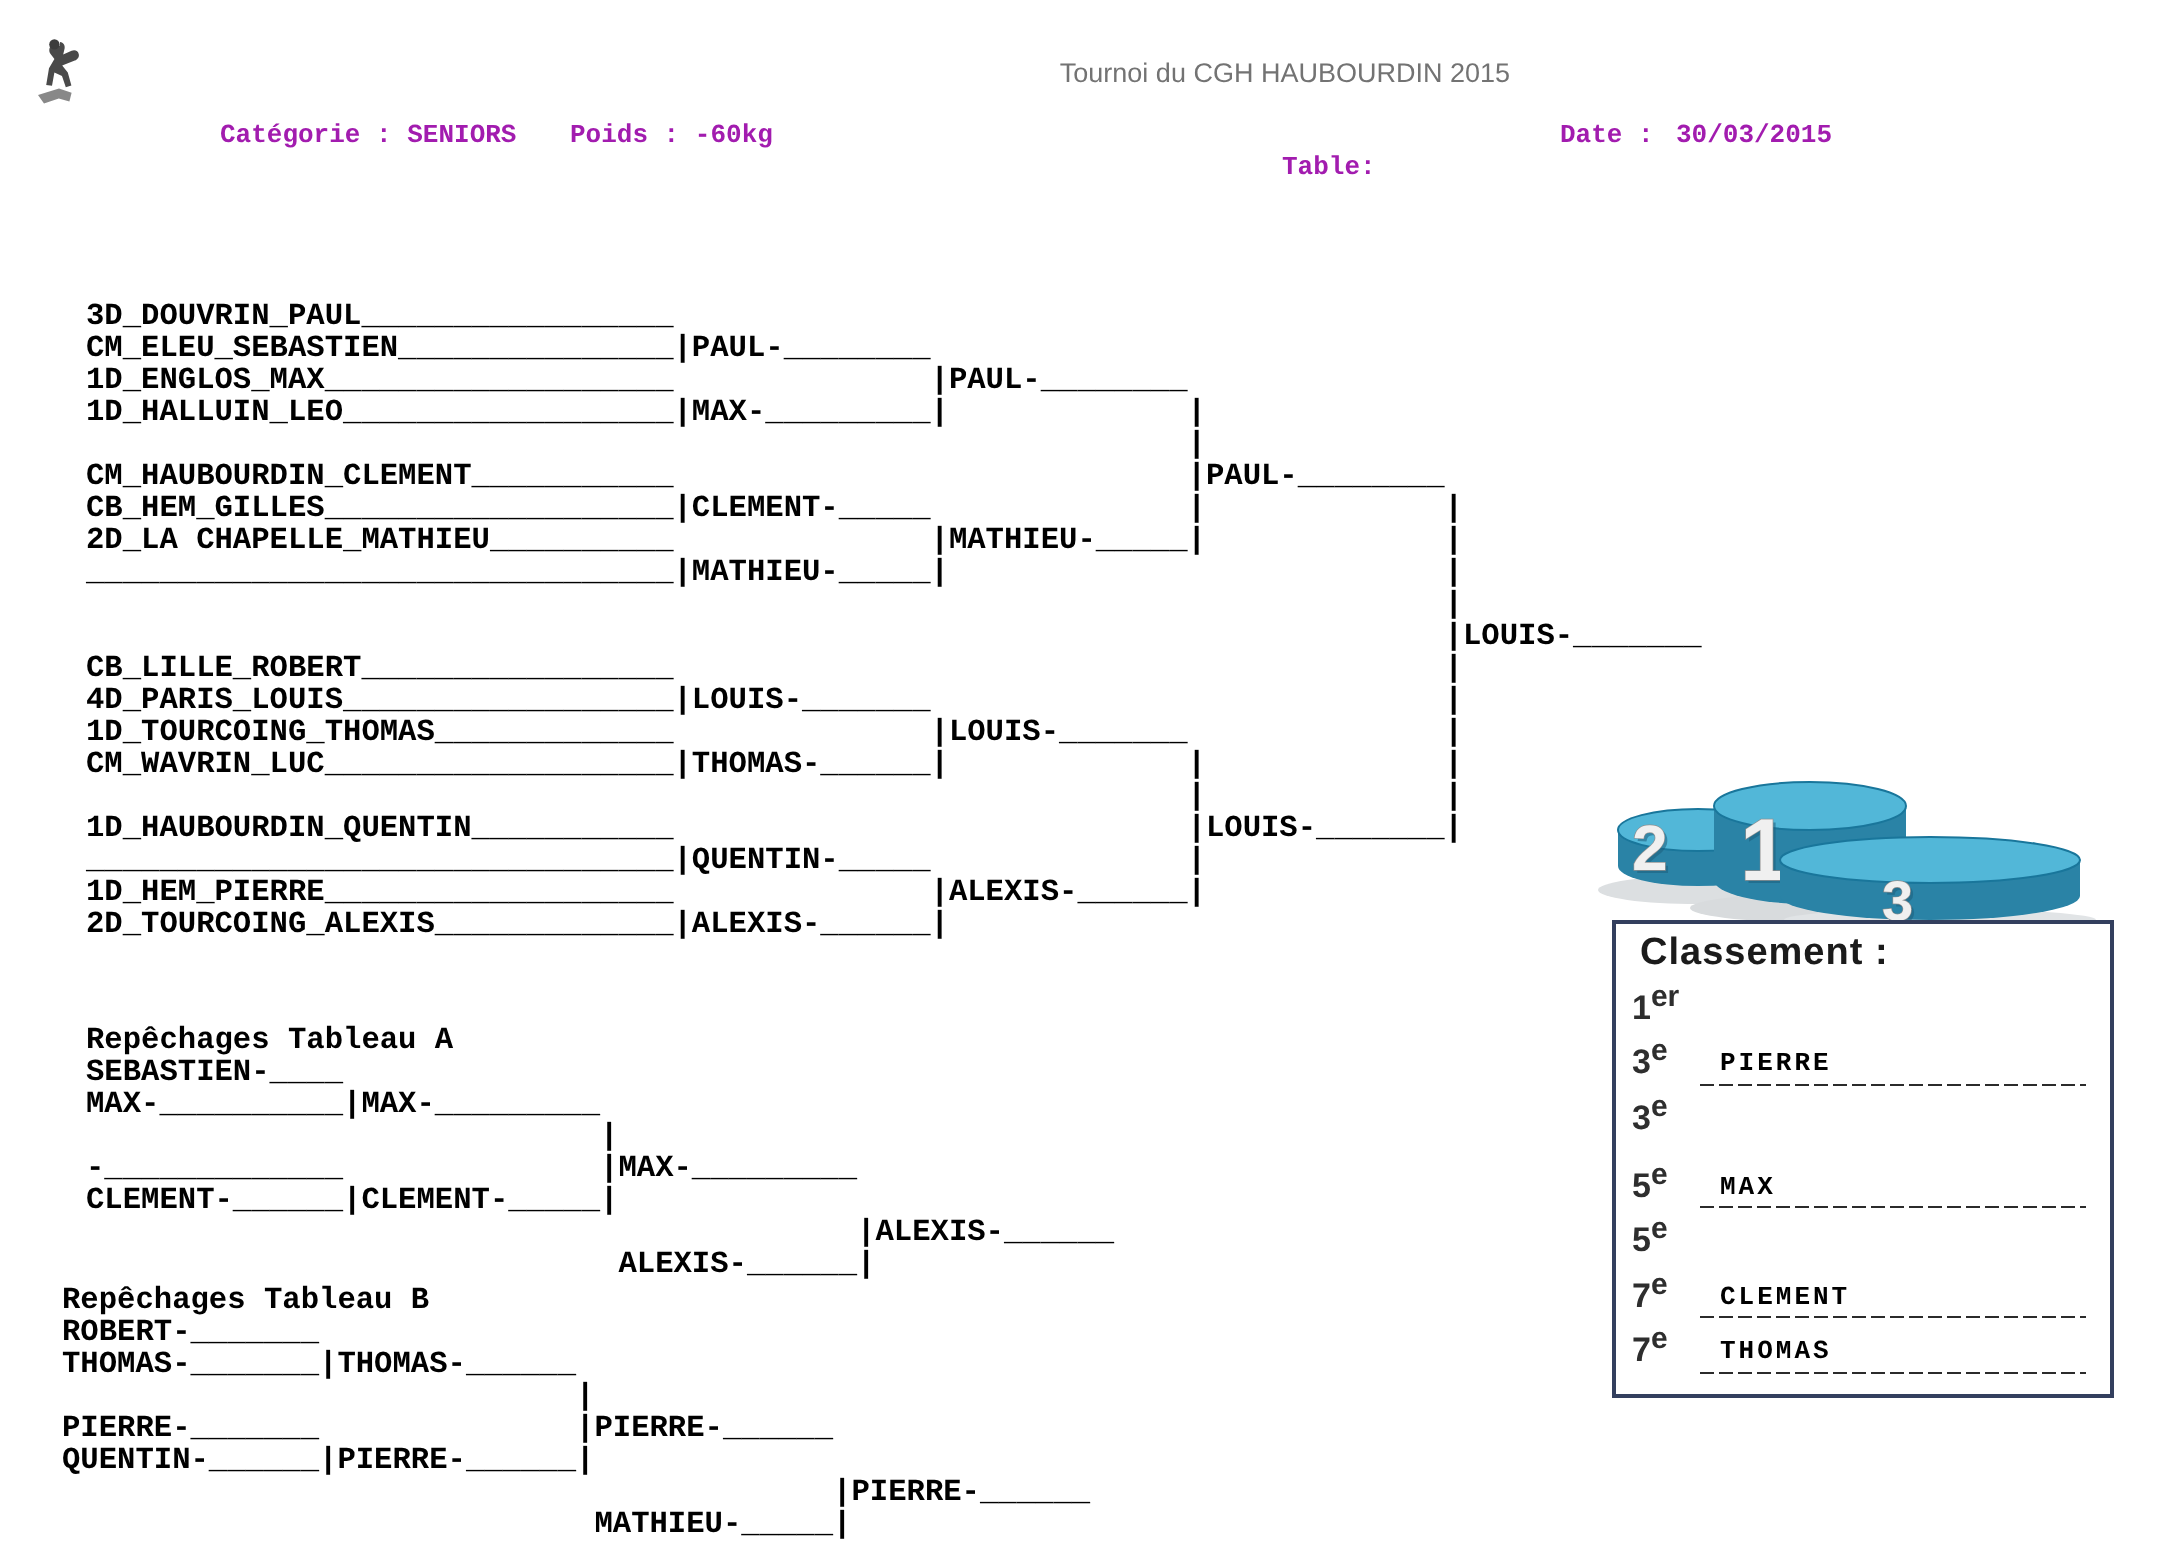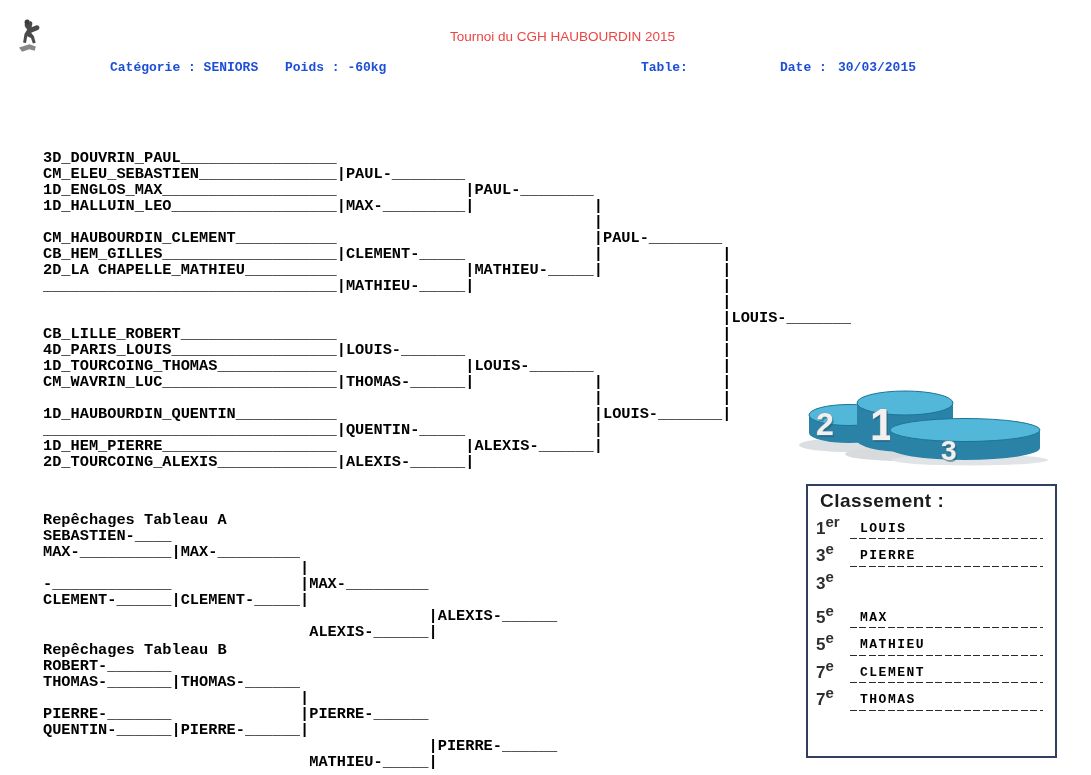--- a/index.html
+++ b/index.html
@@ -2,43 +2,43 @@
 <html><head>
 <meta charset="utf-8">
 <style>
   html,body { margin:0; padding:0; }
   body {
     width:1091px; height:775px; position:relative; background:#ffffff;
     font-family:"Liberation Sans", sans-serif; overflow:hidden; color:#000;
   }
   .logo { position:absolute; left:14px; top:18px; }
   .page-title {
-    position:absolute; top:29px; left:370px; width:385px; text-align:center;
-    font-size:13.5px; color:#ef4444;
+    position:absolute; top:29px; left:370px; width:385px; text-align:right;
+    font-size:13.5px; color:#737373;
   }
   .hdr-field {
     position:absolute; top:60px;
-    font:bold 13px/16px "Liberation Mono","DejaVu Sans Mono",monospace; color:#1d4ed8;
+    font:bold 13px/16px "Liberation Mono","DejaVu Sans Mono",monospace; color:#a21caf;
   }
   #hdr-cat   { left:110px; }
   #hdr-poids { left:285px; }
-  #hdr-table { left:641px; }
+  #hdr-table { left:641px;margin-top:16px; }
   #hdr-date  { left:780px; }
   #hdr-dateval { left:838px; }
   pre.bracket {
     position:absolute; margin:16px; white-space:pre;
     font:bold 15.3px/16px "Liberation Mono","DejaVu Sans Mono",monospace;
     color:#000; letter-spacing:0;
   }
   #main-bracket { left:27px; top:134px; }
   #rep-a { left:27px; top:496px; }
-  #rep-b { left:27px; top:626px; }
+  #rep-b { left:15px; top:626px; }
   .podium { position:absolute; left:798px; top:386px; width:256px; height:80px; }
   .classement-box {
-    position:absolute; left:806px; top:484px; width:251px; height:274px;
+    position:absolute; left:806px; top:460px; width:251px; height:239px;
     border:2px solid #333f5e; box-sizing:border-box; background:#fff;
   }
   .cl-title {
     position:absolute; left:12px; top:4px; font-size:19px; font-weight:600;
     color:#1b1b1b; letter-spacing:0.5px;
   }
   .cl-rows { position:absolute; left:8px; right:12px; top:26px; }
   .cl-row { display:flex; align-items:flex-end; height:27.5px; }
   .cl-row.gap { margin-top:6.5px; }
   .cl-rank { width:34px; font-size:17px; font-weight:600; color:#2e2e2e; line-height:1; padding-bottom:3px; }
@@ -139,36 +139,34 @@
       <text class="num" x="143" y="74" font-size="28">3</text>
     </g>
   </svg>
 </div>
 
 <div class="classement-box">
   <div class="cl-title">Classement :</div>
   <div class="cl-rows">
     <div class="cl-row">
       <span class="cl-rank"><span>1</span><sup>er</sup></span>
-      <span class="cl-name">LOUIS</span>
     </div>
     <div class="cl-row">
       <span class="cl-rank"><span>3</span><sup>e</sup></span>
       <span class="cl-name">PIERRE</span>
     </div>
     <div class="cl-row">
       <span class="cl-rank"><span>3</span><sup>e</sup></span>
     </div>
     <div class="cl-row gap">
       <span class="cl-rank"><span>5</span><sup>e</sup></span>
       <span class="cl-name">MAX</span>
     </div>
     <div class="cl-row">
       <span class="cl-rank"><span>5</span><sup>e</sup></span>
-      <span class="cl-name">MATHIEU</span>
     </div>
     <div class="cl-row">
       <span class="cl-rank"><span>7</span><sup>e</sup></span>
       <span class="cl-name">CLEMENT</span>
     </div>
     <div class="cl-row">
       <span class="cl-rank"><span>7</span><sup>e</sup></span>
       <span class="cl-name">THOMAS</span>
     </div>
   </div>

